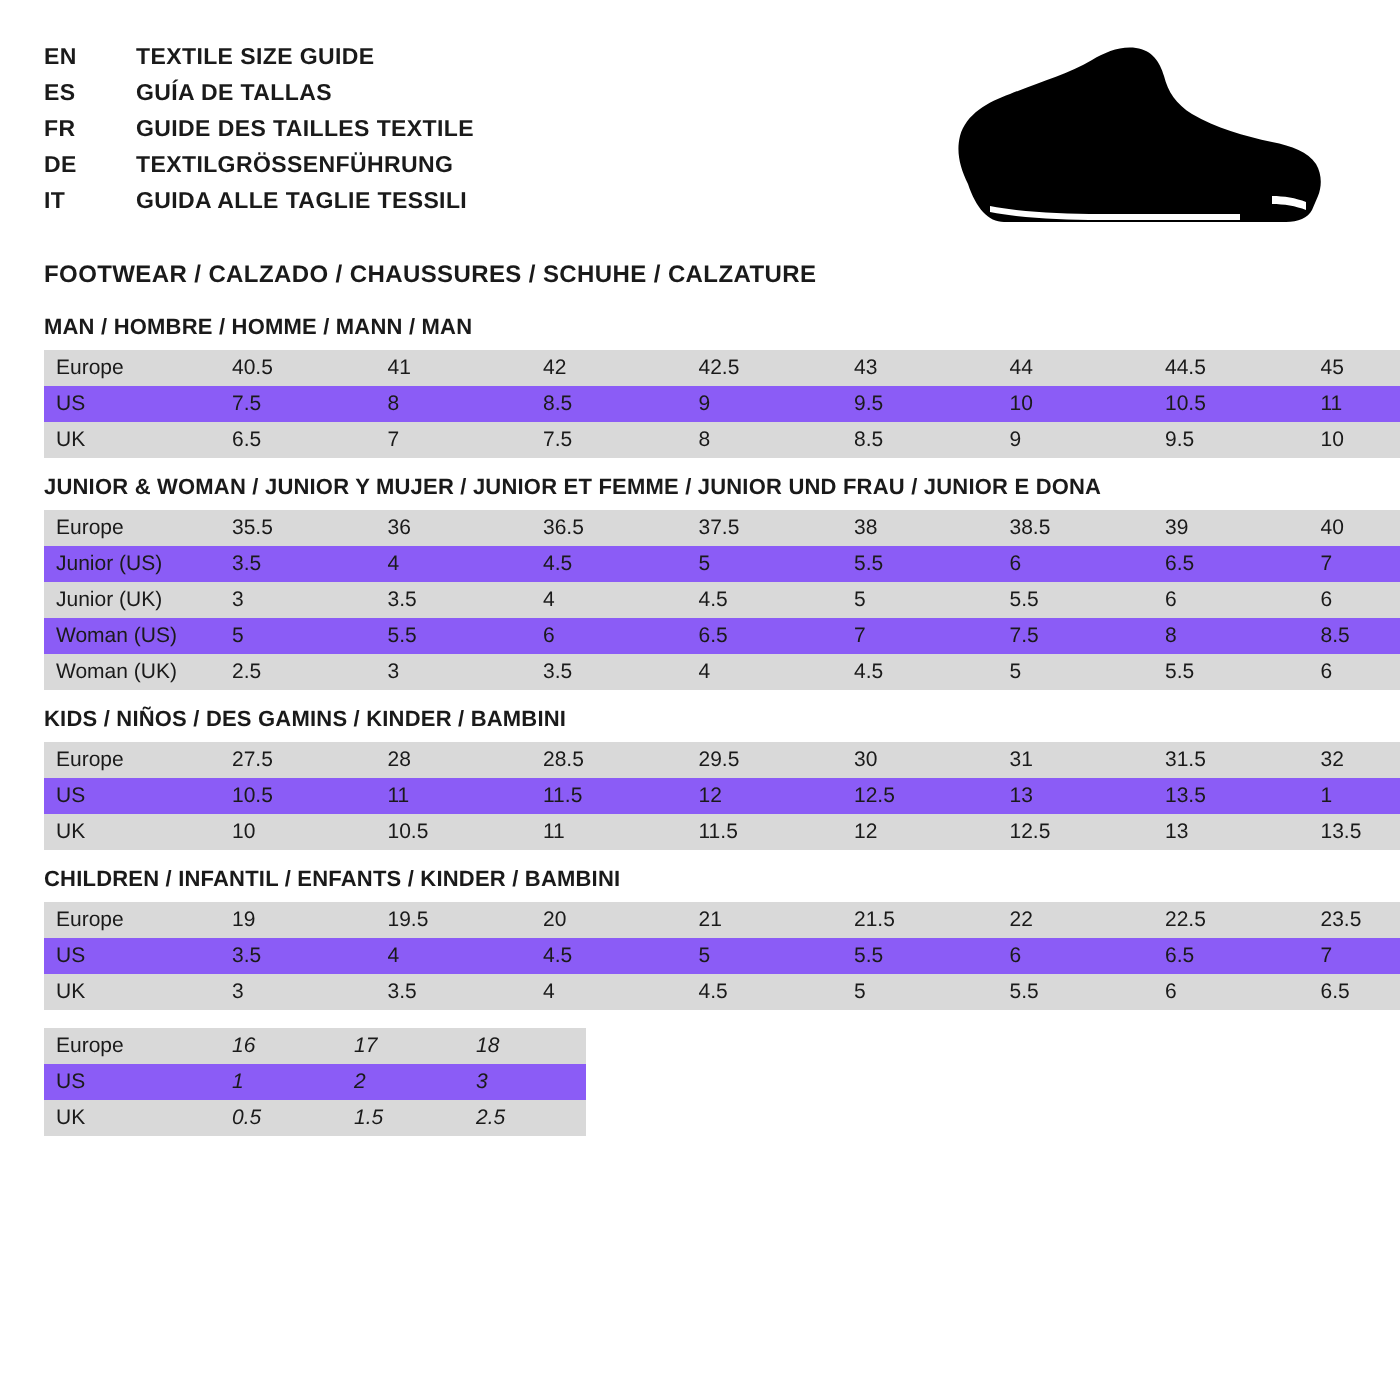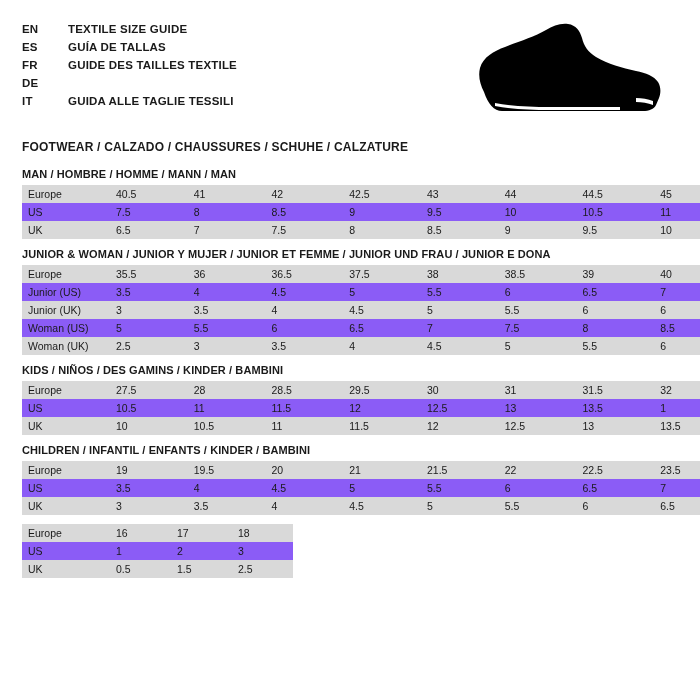--- a/index.html
+++ b/index.html
@@ -52,21 +52,21 @@
     width: 220px;
     height: 96px;
     position: relative;
     margin-right: 8px;
   }
 
   .footwear-line {
     font-size: 12px;
     font-weight: bold;
     letter-spacing: 0.2px;
-    margin-top: 24px;
+    margin-top: 14px;
   }
 
   
   .section {
     margin-top: 9px;
   }
   .section-title {
     font-size: 11px;
     font-weight: bold;
     letter-spacing: 0.1px;
@@ -92,21 +92,21 @@
   tr.shaded td {
     background: #d9d9d9;
   }
   tr.plain td {
     background: #8b5cf6;
   }
   td.label {
     width: 82px;
   }
   .full td.val { width: 71.75px; text-align: left; }
-  .babies td.val { width: 55px; text-align: left; }
+  .babies td.val { width: 55px; text-align: left; font-style: italic; }
 
   
   #s-man { margin-top: 14px; }
 </style>
 </head>
 <body>
 
 <div class="page">
 
   <div class="header">
@@ -118,20 +118,21 @@
       <div class="lang-row">
         <span class="lang-code">ES</span>
         <span class="lang-title">GUÍA DE TALLAS</span>
       </div>
       <div class="lang-row">
         <span class="lang-code">FR</span>
         <span class="lang-title">GUIDE DES TAILLES TEXTILE</span>
       </div>
       <div class="lang-row">
         <span class="lang-code">DE</span>
+        <span class="lang-title">TEXTILGRÖSSENFÜHRUNG</span>
       </div>
       <div class="lang-row">
         <span class="lang-code">IT</span>
         <span class="lang-title">GUIDA ALLE TAGLIE TESSILI</span>
       </div>
     </div>
 
     <div class="shoe-wrap">
       <svg viewBox="0 0 220 100" width="220" height="100" aria-hidden="true">
         <path fill="#000000" d="M34 72 C30 64 28 56 30 48 C33 37 44 31 55 27 C70 21 84 17 96 10

